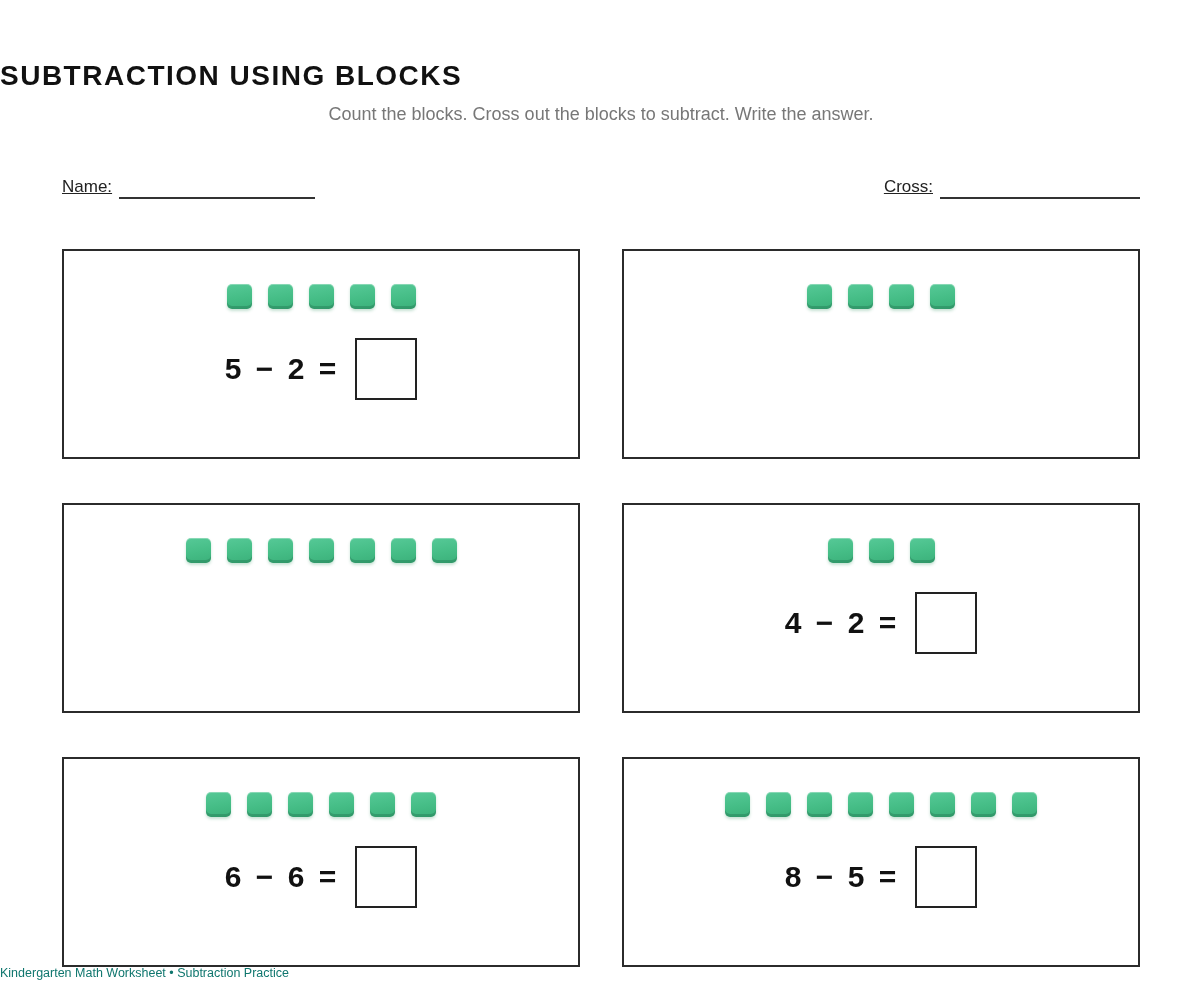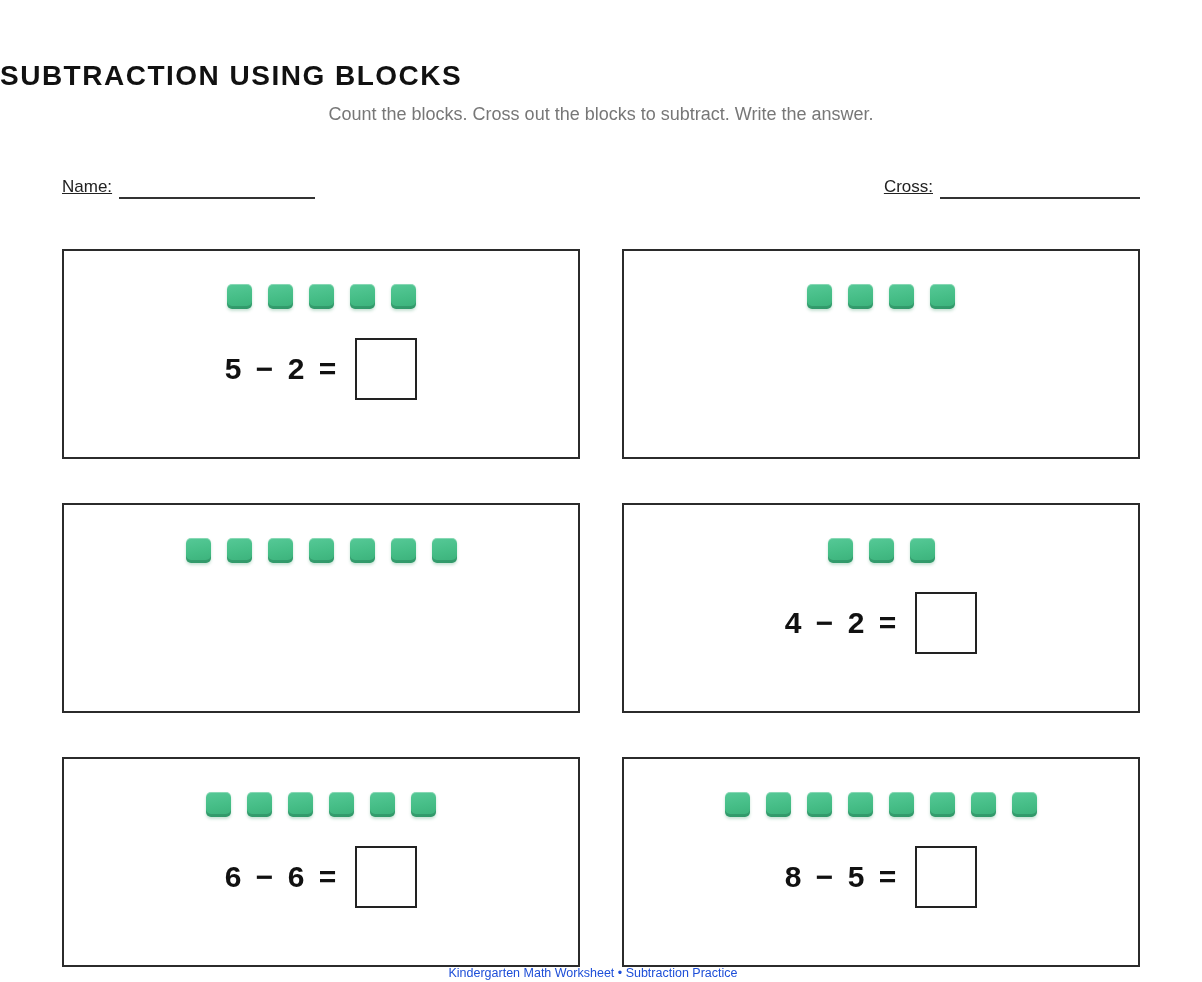--- a/index.html
+++ b/index.html
@@ -96,23 +96,23 @@
     width: 62px; height: 62px;
     border: 2px solid #222222;
     background: #ffffff;
   }
 
   
   .footer {
     position: absolute;
     left: 0; right: 16px;
     top: 906px;
-    text-align: center;
+    text-align: left;
     font-size: 12.5px;
-    color: #1d4ed8;
+    color: #0f766e;
   }
 </style>
 </head>
 <body>
 
 <div class="sheet">
 
   <h1 class="title">SUBTRACTION USING BLOCKS</h1>
   <div class="subtitle">Count the blocks. Cross out the blocks to subtract. Write the answer.</div>
 

